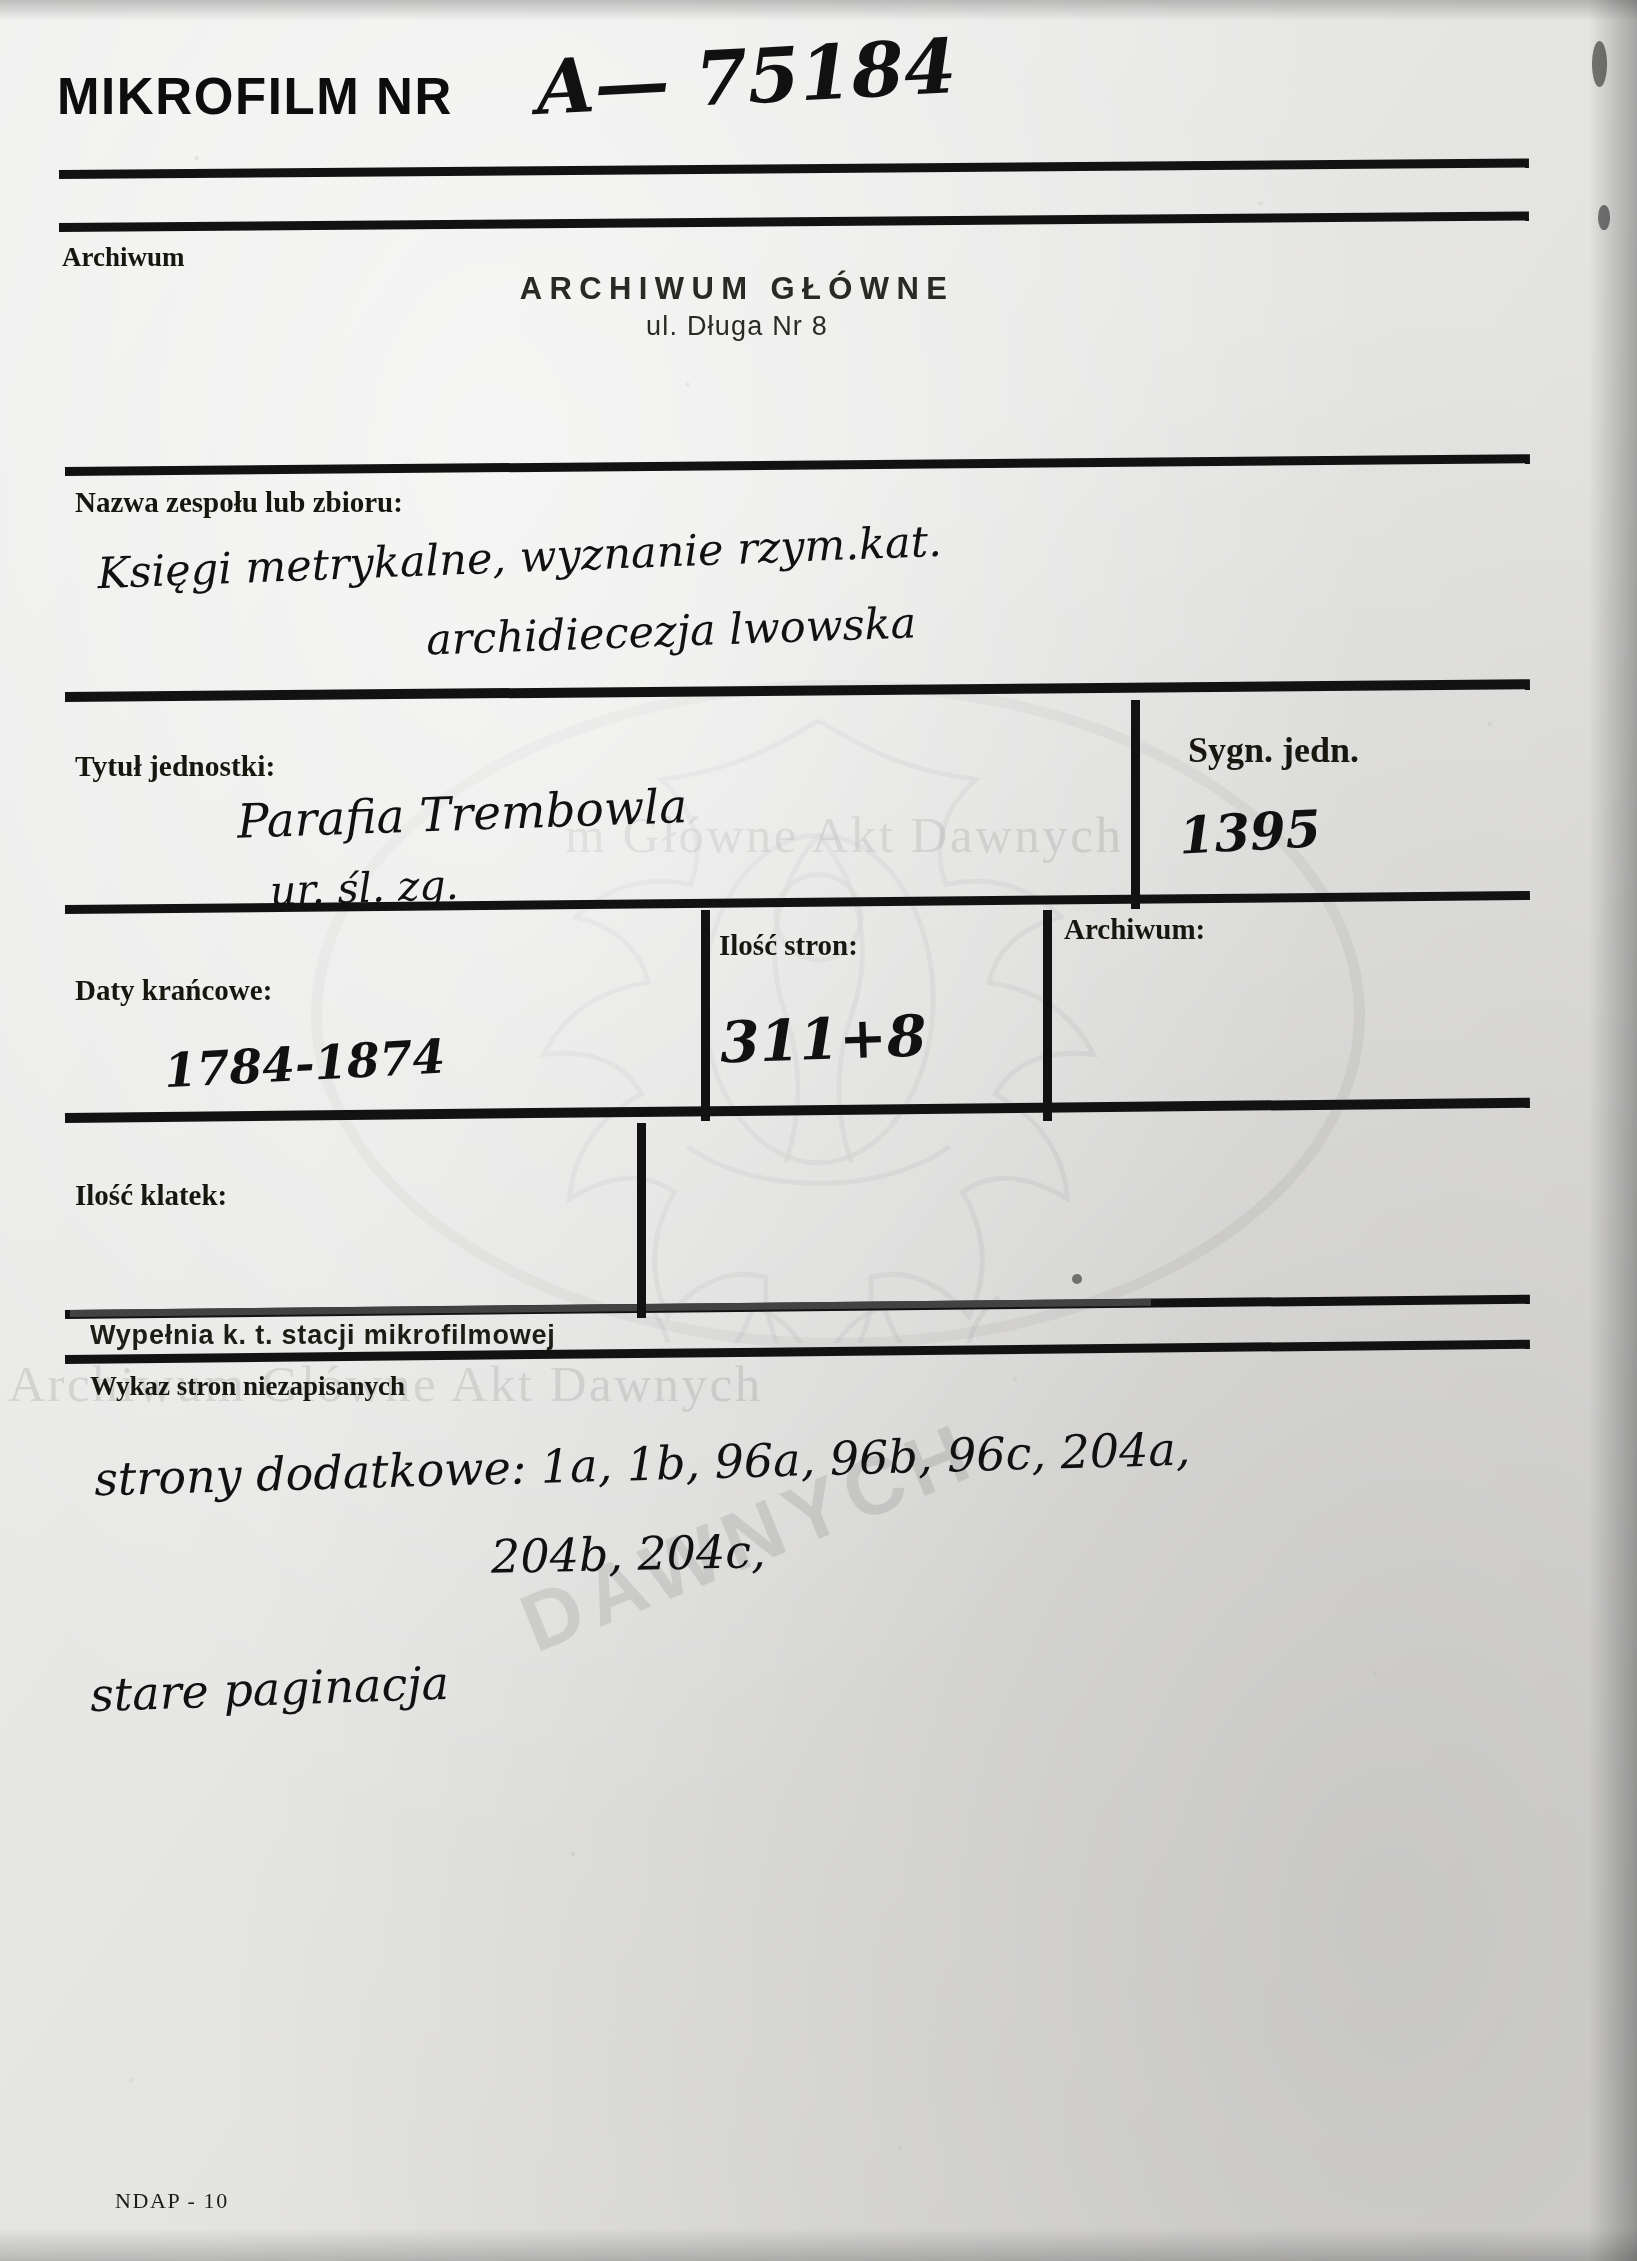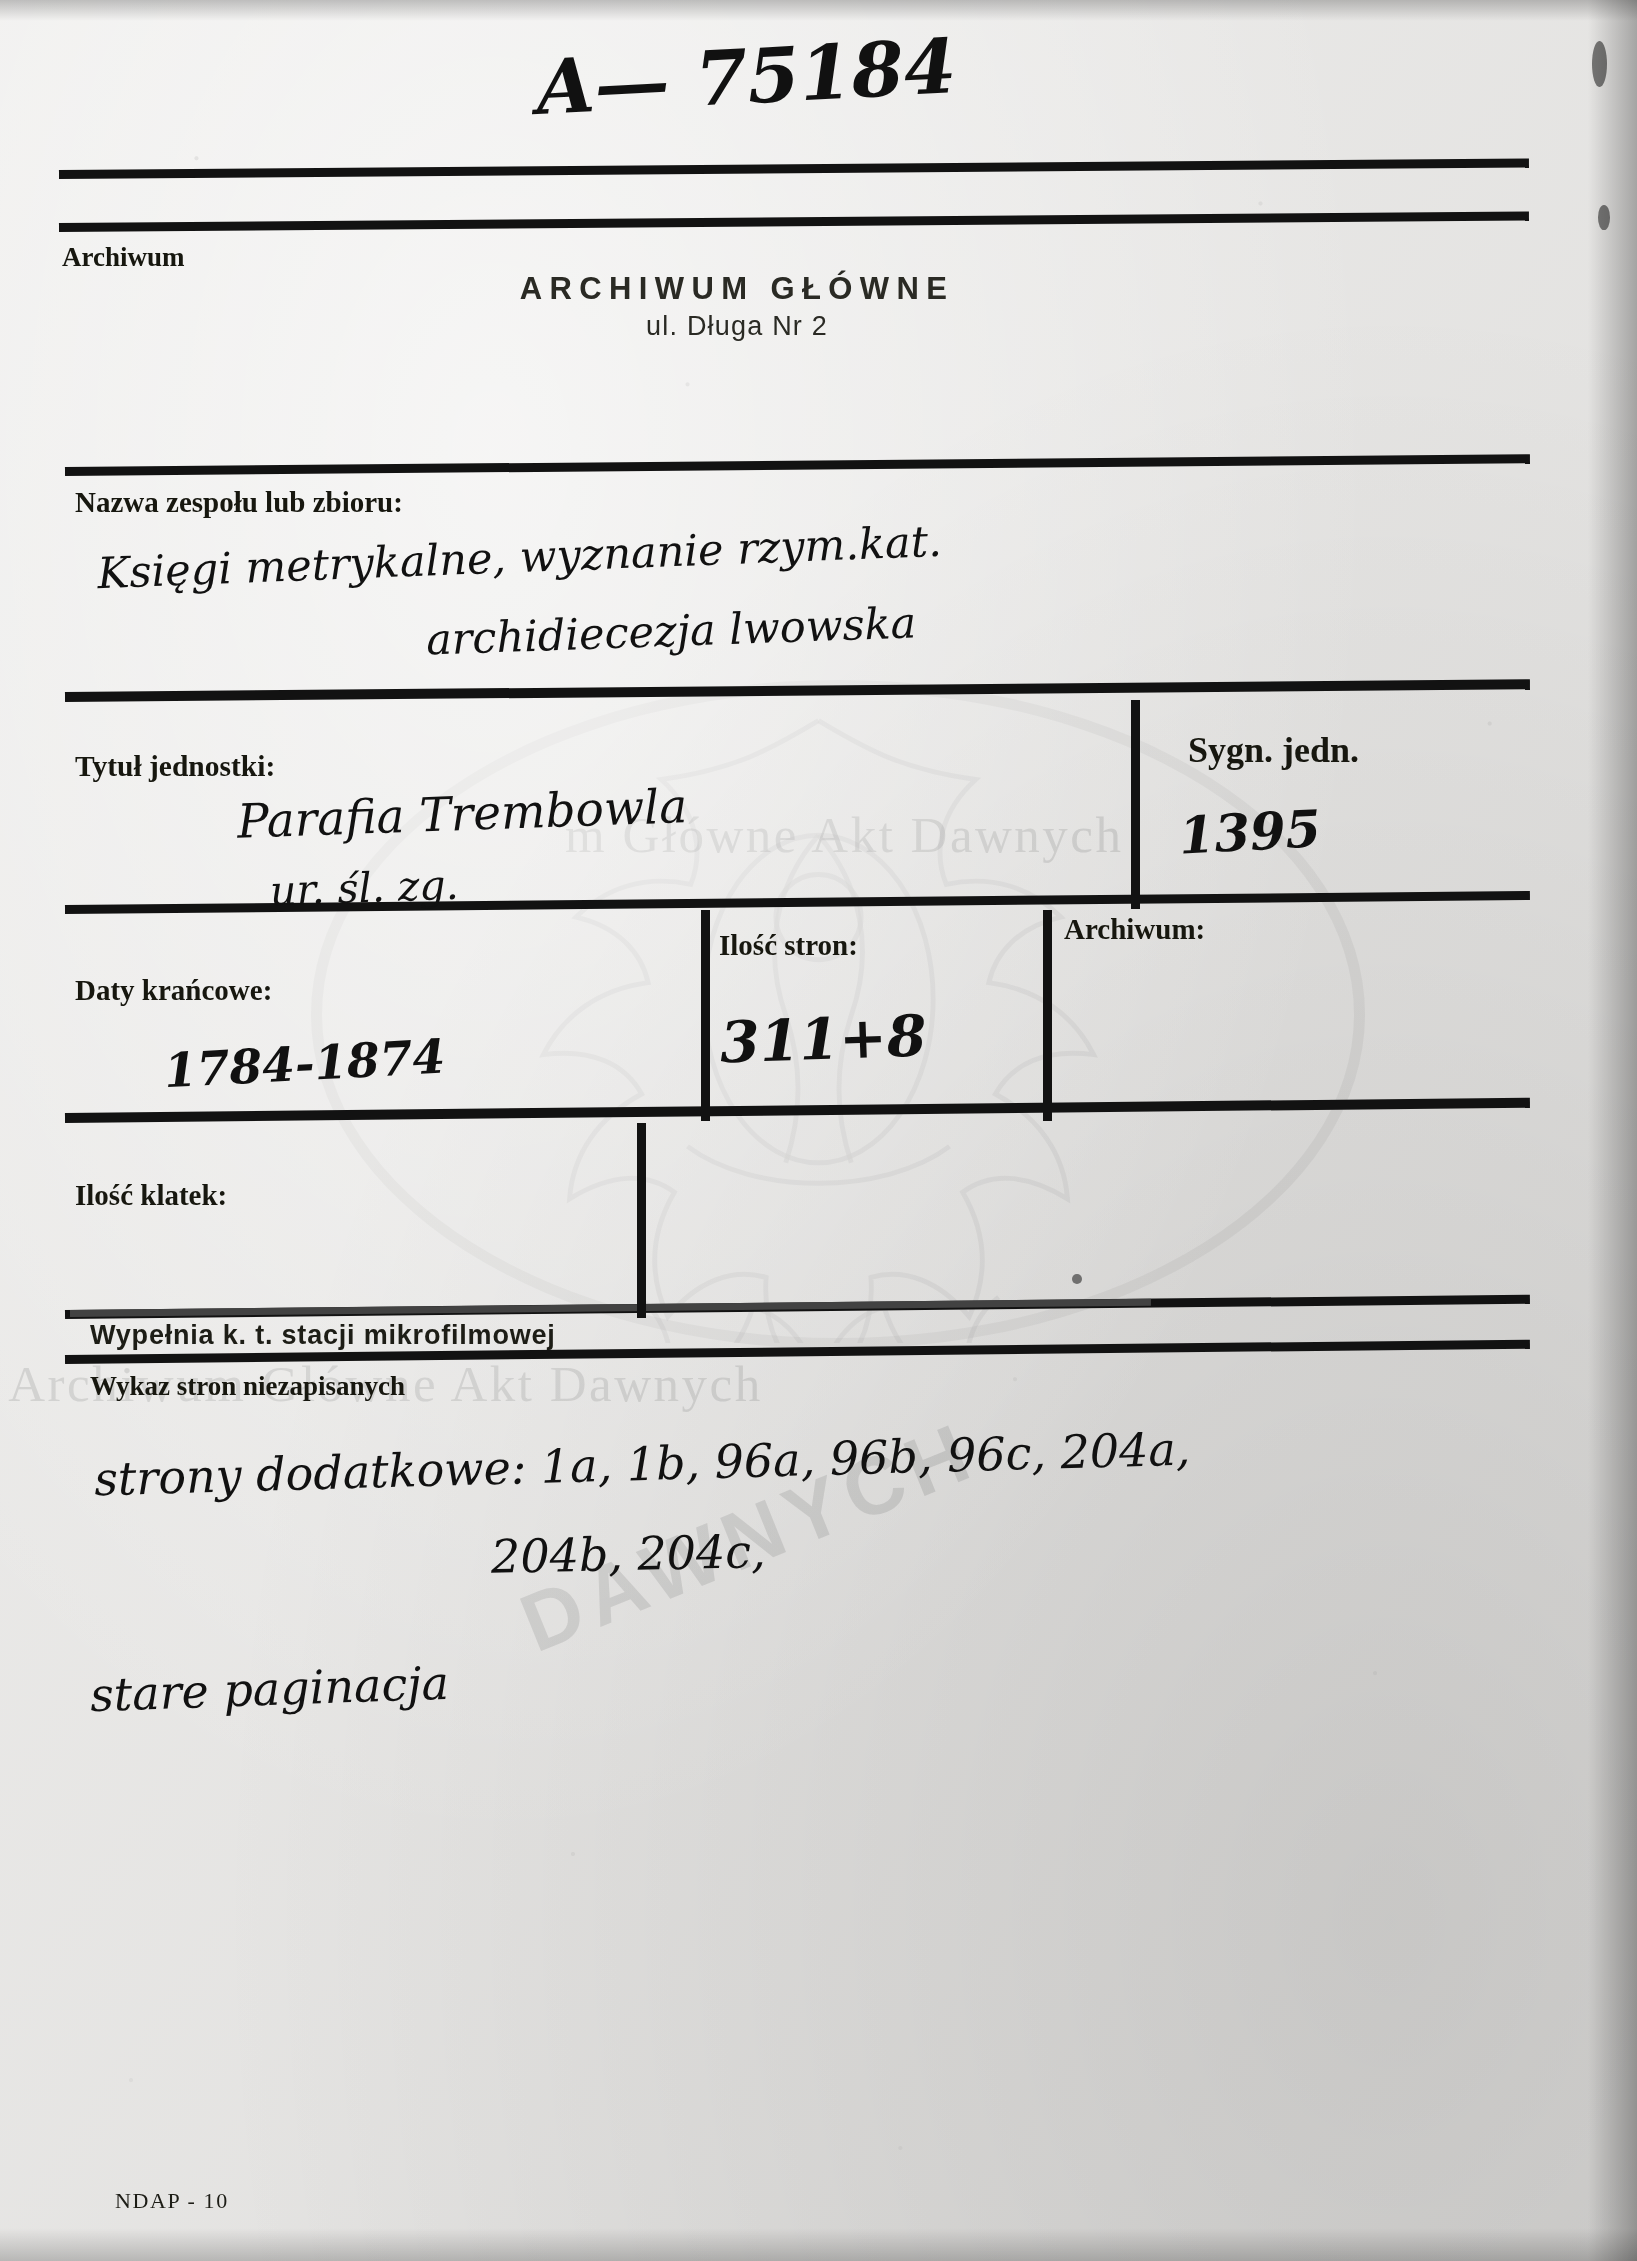--- a/index.html
+++ b/index.html
@@ -225,20 +225,21 @@
     <div class="wm-text wm-line2">Archiwum Główne Akt Dawnych</div>
     <div class="wm-diag">DAWNYCH</div>
   </div>
 
   <div class="grain"></div>
   <div class="speckle"></div>
   <div class="blob" style="left:1592px; top:41px; width:14.7px; height:46px;"></div>
   <div class="blob" style="left:1598px; top:205px; width:11.5px; height:24.6px;"></div>
   <div class="blob" style="left:1072px; top:1274px; width:9.8px; height:9.8px;"></div>
 
+  <div class="lbl-title" style="left:57px; top:67px;">MIKROFILM NR</div>
   <div class="hw hw-thick" style="left:536px; top:33px; font-size:75px; transform:rotate(-3deg);">A— 75184</div>
 
   <div class="rule" style="left:59px; top:170px; width:1470px; height:9px; transform:rotate(-0.45deg);"></div>
   <div class="rule" style="left:59px; top:223px; width:1470px; height:9px; transform:rotate(-0.45deg);"></div>
   <div class="rule" style="left:65px; top:467px; width:1465px; height:9px; transform:rotate(-0.5deg);"></div>
   <div class="rule" style="left:65px; top:692px; width:1465px; height:9.8px; transform:rotate(-0.5deg);"></div>
   <div class="rule" style="left:65px; top:905px; width:1465px; height:9px; transform:rotate(-0.55deg);"></div>
   <div class="rule" style="left:65px; top:1113px; width:1465px; height:9.8px; transform:rotate(-0.6deg);"></div>
   <div class="rule" style="left:65px; top:1310px; width:1465px; height:9px; transform:rotate(-0.6deg);"></div>
   <div class="rule" style="left:65px; top:1355px; width:1465px; height:9px; transform:rotate(-0.6deg);"></div>
@@ -256,21 +257,21 @@
   <div class="lbl" style="left:1188px; top:729px; font-size:36px;">Sygn. jedn.</div>
   <div class="lbl" style="left:75px; top:974px; font-size:29px;">Daty krańcowe:</div>
   <div class="lbl" style="left:719px; top:929px; font-size:29px;">Ilość stron:</div>
   <div class="lbl" style="left:1064px; top:913px; font-size:29px;">Archiwum:</div>
   <div class="lbl" style="left:75px; top:1179px; font-size:29px;">Ilość klatek:</div>
   <div class="lbl-small" style="left:90px; top:1320px;">Wypełnia k. t. stacji mikrofilmowej</div>
   <div class="lbl" style="left:90px; top:1371px; font-size:27px;">Wykaz stron niezapisanych</div>
 
   <div class="stamp">
     <div class="s1">ARCHIWUM GŁÓWNE</div>
-    <div class="s3">ul. Długa Nr 2</div>
+    <div class="s3">ul. Długa Nr 8</div>
   </div>
 
   <div class="hw" style="left:97px; top:532px; font-size:43px; transform:rotate(-2.2deg);">Księgi metrykalne, wyznanie rzym.kat.</div>
   <div class="hw" style="left:426px; top:606px; font-size:43px; transform:rotate(-2deg);">archidiecezja lwowska</div>
 
   <div class="hw" style="left:237px; top:786px; font-size:47px; transform:rotate(-2deg);">Parafia Trembowla</div>
   <div class="hw" style="left:270px; top:864px; font-size:41px; transform:rotate(-2deg);">ur. śl. zg.</div>
 
   <div class="hw hw-thick" style="left:1179px; top:802px; font-size:51px; transform:rotate(-3deg);">1395</div>
 

